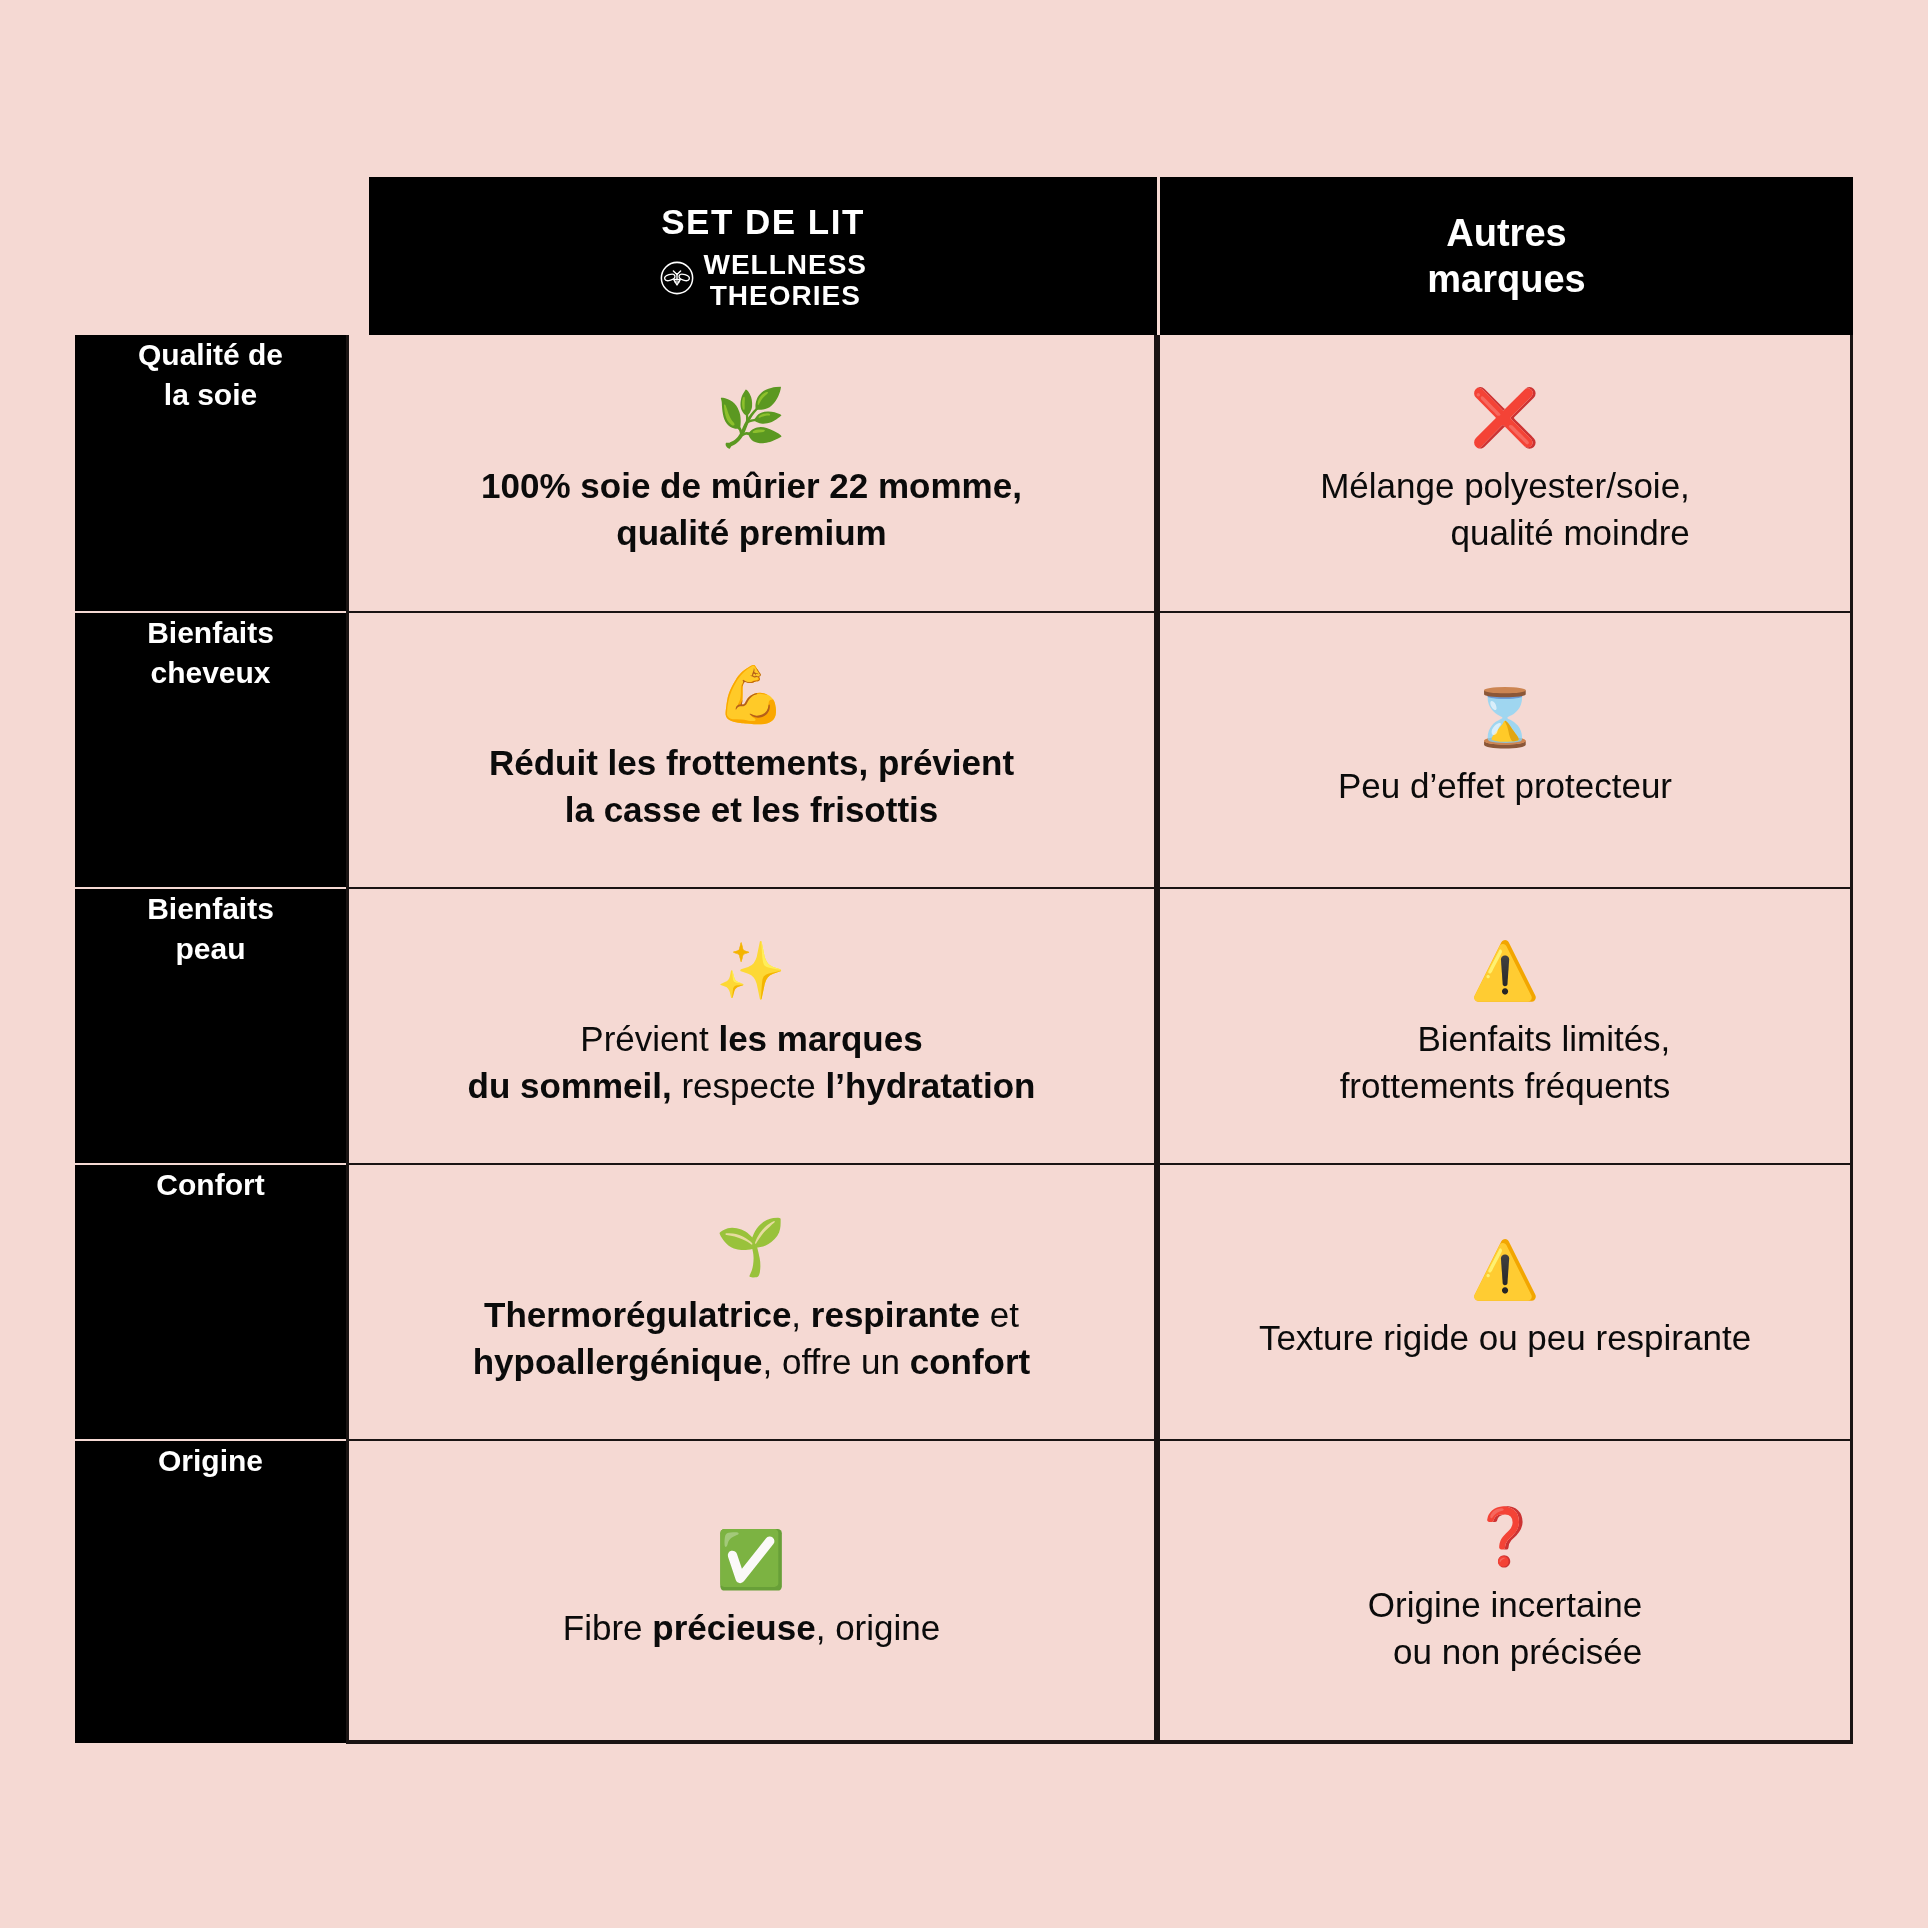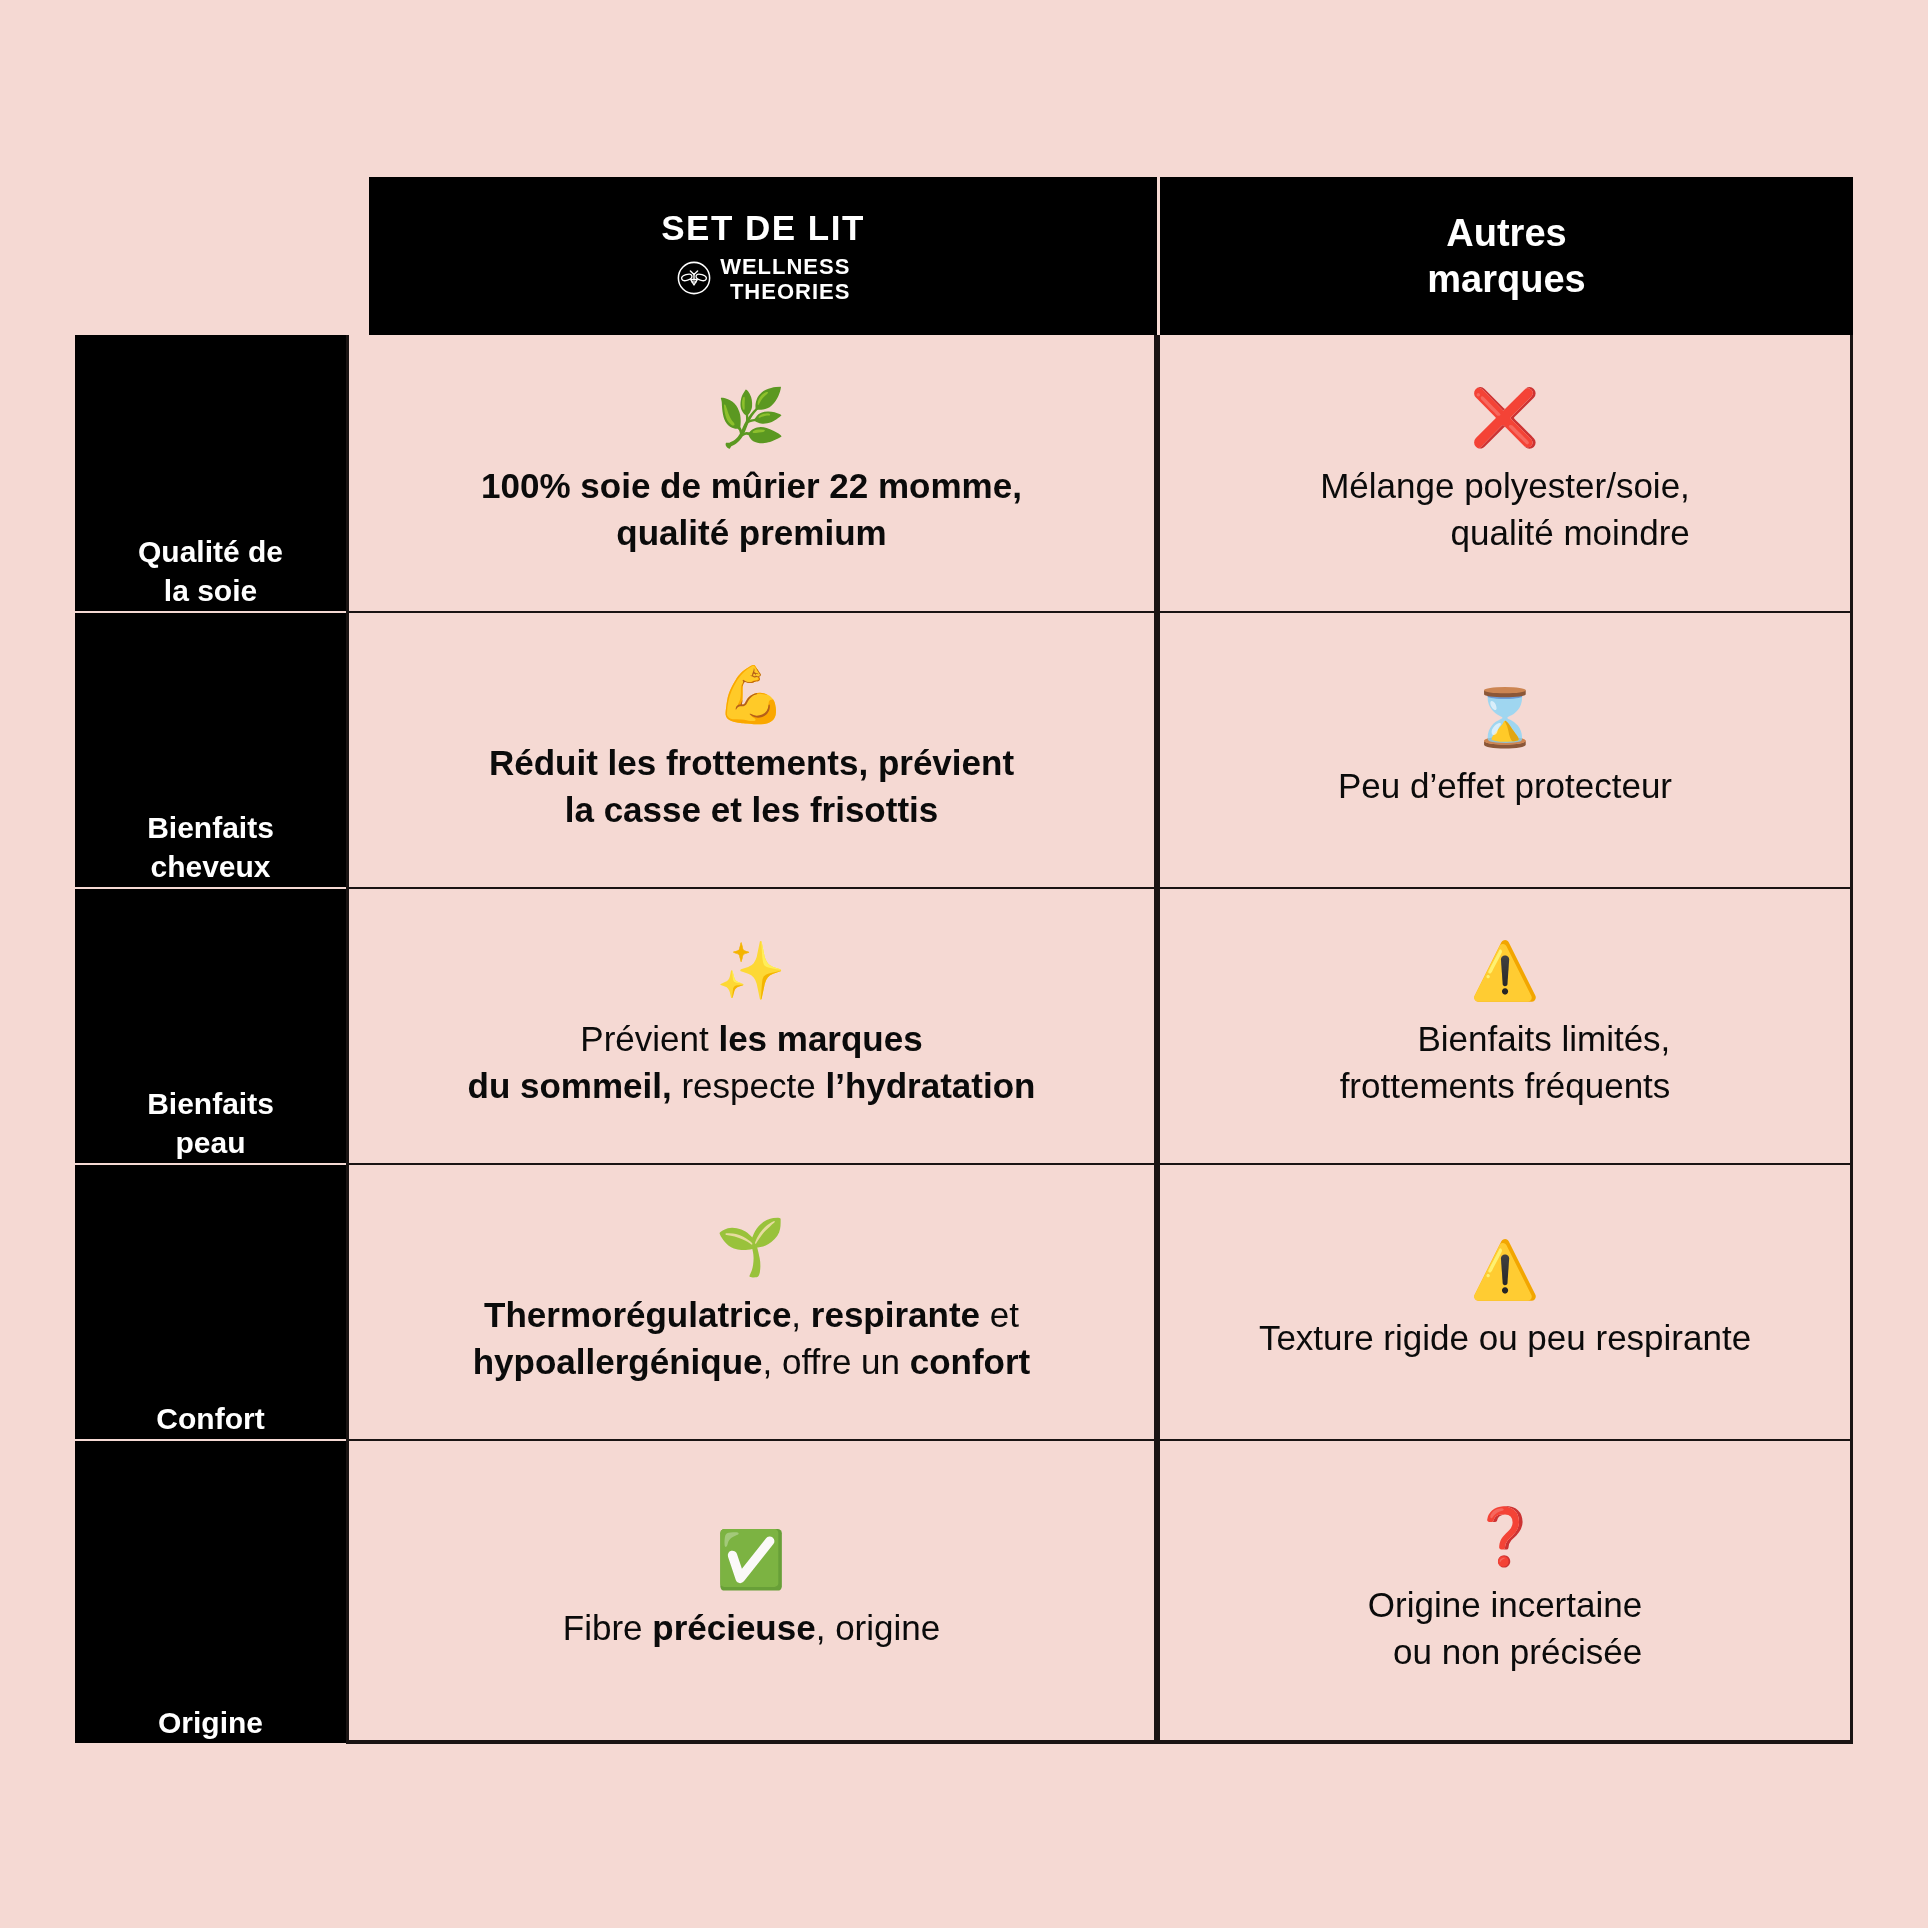--- a/index.html
+++ b/index.html
@@ -54,38 +54,38 @@
     text-transform:uppercase;
   }
   .brand-lockup {
     display:flex;
     align-items:center;
     gap:8.5px;
     margin-top:6.6px;
   }
   .bee-mark { display:block; }
   .brand-words {
-    font-size:22px;
+    font-size:28px;
     font-weight:bold;
     letter-spacing:1px;
     line-height:1.12;
-    text-align:right;
+    text-align:center;
   }
   .hdr-other-line {
     font-size:38px;
     font-weight:bold;
     line-height:1.22;
   }
 
   
   .rowlabel {
     background:#000;
     color:#fff;
     display:flex;
-    align-items:flex-end;
+    align-items:flex-start;
     justify-content:center;
     text-align:center;
     font-size:30px;
     font-weight:bold;
     line-height:1.32;
     border-top:2.8px solid #f5d9d3;
   }
   .rowlabel.first { border-top:0; }
 
   

